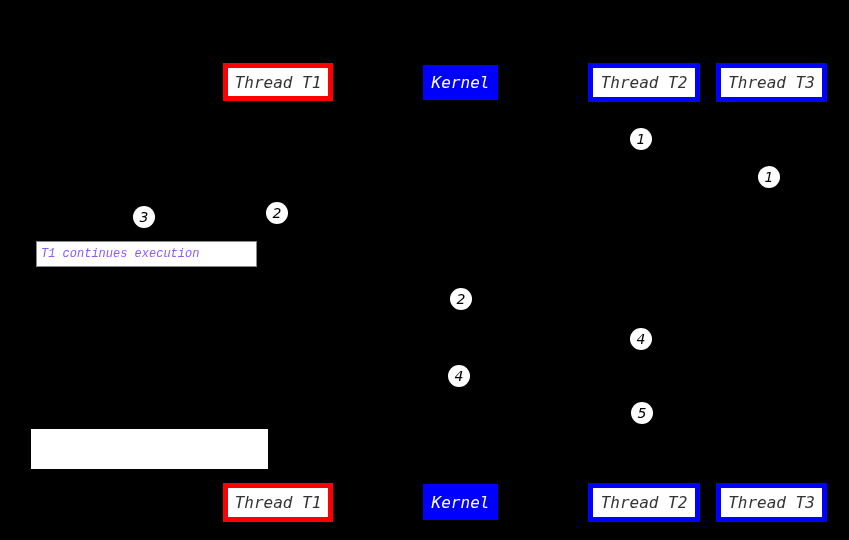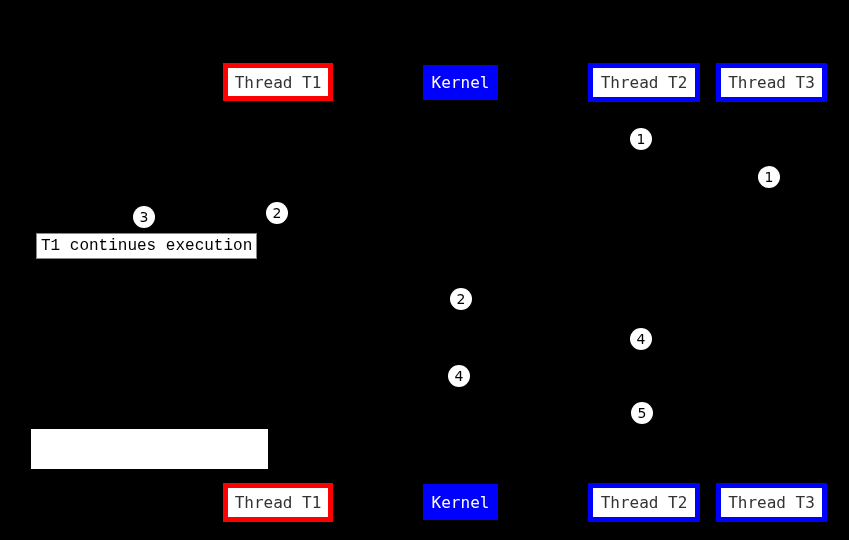--- a/index.html
+++ b/index.html
@@ -6,20 +6,21 @@
   body {
     width: 849px; height: 540px;
     background: #000;
     font-family: "DejaVu Sans Mono", monospace;
     overflow: hidden;
   }
   #stage {
     position: relative;
     width: 849px; height: 400px;
     background: var(--background, #000);
+    font-style: italic;
   }
   .lane-box {
     position: absolute;
     box-sizing: border-box;
     background: var(--box-bg, #fff);
     color: var(--box-text, #333);
     display: flex;
     align-items: center;
     justify-content: center;
     font-size: 16px;
@@ -39,28 +40,28 @@
   .pos-t2-top     { left: 588px; top: 63px;  width: 112px; height: 39px; }
   .pos-t3-top     { left: 716px; top: 63px;  width: 111px; height: 39px; }
   
   .pos-t1-bot     { left: 223px; top: 483px; width: 110px; height: 39px; }
   .pos-kernel-bot { left: 423px; top: 484px; width: 75px;  height: 36px; }
   .pos-t2-bot     { left: 588px; top: 483px; width: 112px; height: 39px; }
   .pos-t3-bot     { left: 716px; top: 483px; width: 111px; height: 39px; }
 
   .note-box {
     position: absolute;
-    left: 36px; top: 233px;
+    left: 36px; top: 241px;
     width: 221px; height: 26px;
     box-sizing: border-box;
     background: #fff;
     border: 1px solid #888;
-    color: #000000;
+    color: #8b5cf6;
     font-family: "Liberation Mono", monospace;
-    font-size: 16px;
+    font-size: 12px;
     line-height: 24px;
     padding-left: 4px;
     white-space: nowrap;
     overflow: hidden;
   }
   .blank-box {
     position: absolute;
     left: 31px; top: 429px;
     width: 237px; height: 40px;
     background: #fff;

